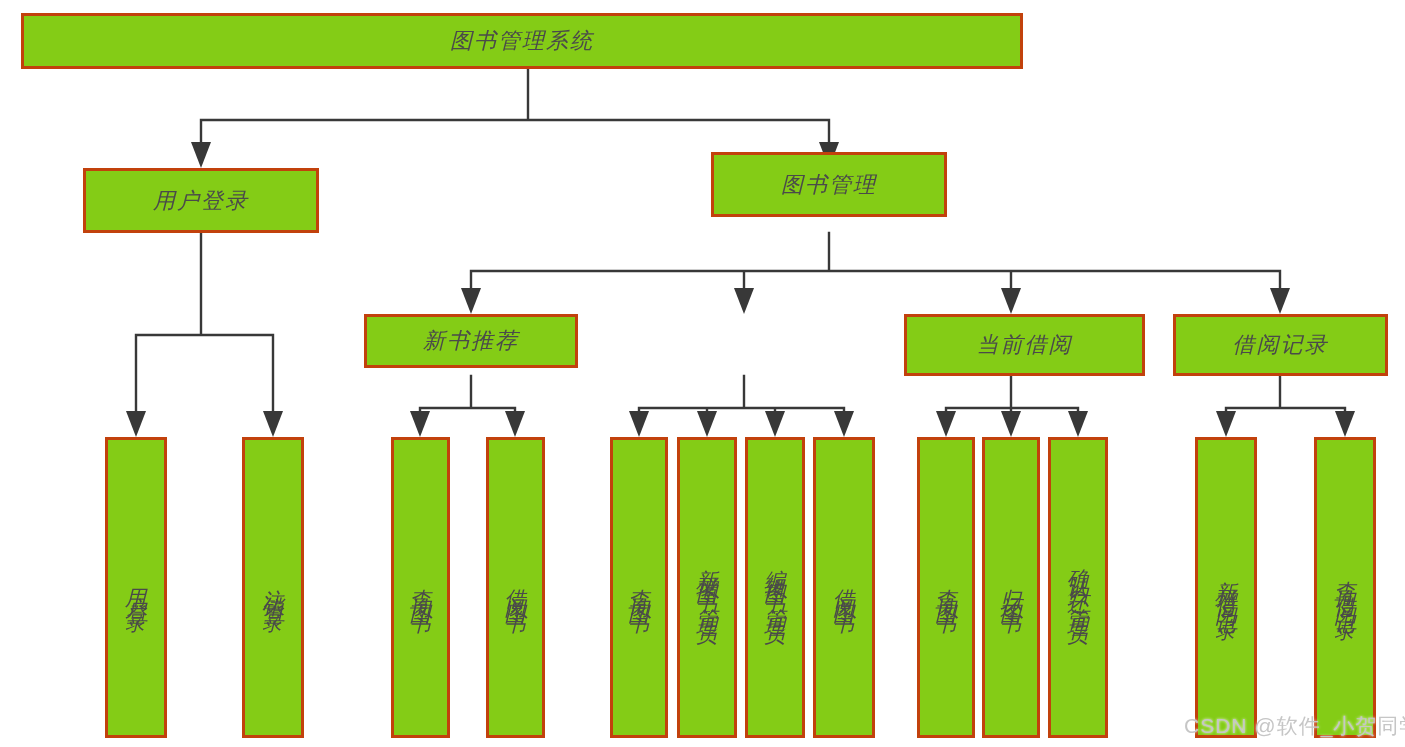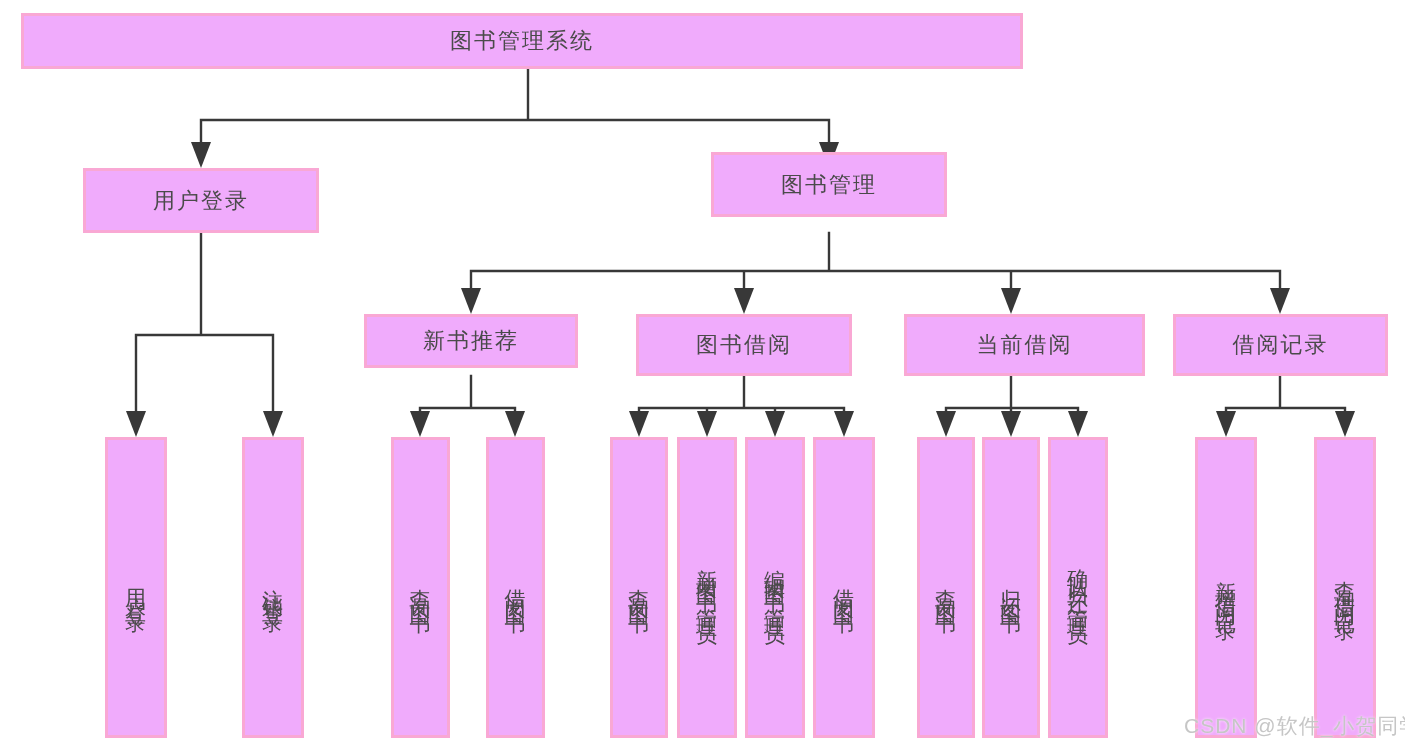--- a/index.html
+++ b/index.html
@@ -5,24 +5,25 @@
   * { box-sizing: border-box; }
   html, body { margin: 0; padding: 0; background: #ffffff; }
   .stage {
     position: relative; width: 1405px; height: 747px;
     background: #ffffff; overflow: hidden;
     font-family: "Liberation Sans", sans-serif;
   }
   svg.wires { position: absolute; left: 0; top: 0; z-index: 1; }
   .node {
     position: absolute; z-index: 2;
-    background: #f0abfc; border: 3px solid #f9a8d4;
+    background: #84cc16; border: 3px solid #c2410c;
     display: flex; align-items: center; justify-content: center;
     color: #4a4a4a; font-size: 22px; letter-spacing: 2px;
     white-space: nowrap;
+    font-style: italic;
   }
   .node.v {
     writing-mode: vertical-rl;
     font-size: 21px; letter-spacing: 8px; line-height: 1;
     white-space: normal;
   }
   .watermark {
     position: absolute; left: 1184px; top: 712px; z-index: 5;
     font-size: 21px; color: #c6c6c6; letter-spacing: 1px;
     white-space: nowrap; text-shadow: 0 0 3px rgba(255,255,255,0.9);
@@ -85,21 +86,20 @@
 
     </g>
   </svg>
 
   <div class="node" style="left:21px; top:13px; width:1002px; height:56px;">图书管理系统</div>
 
   <div class="node" style="left:83px; top:168px; width:236px; height:65px;">用户登录</div>
   <div class="node" style="left:711px; top:152px; width:236px; height:65px;">图书管理</div>
 
   <div class="node" style="left:364px; top:314px; width:214px; height:54px;">新书推荐</div>
-  <div class="node" style="left:636px; top:314px; width:216px; height:62px;">图书借阅</div>
   <div class="node" style="left:904px; top:314px; width:241px; height:62px;">当前借阅</div>
   <div class="node" style="left:1173px; top:314px; width:215px; height:62px;">借阅记录</div>
 
   <div class="node v" style="left:105px; top:437px; width:62px; height:301px;">用户登录</div>
   <div class="node v" style="left:242px; top:437px; width:62px; height:301px;">注销登录</div>
 
   <div class="node v" style="left:391px; top:437px; width:59px; height:301px;">查询图书</div>
   <div class="node v" style="left:486px; top:437px; width:59px; height:301px;">借阅图书</div>
 
   <div class="node v" style="left:610px; top:437px; width:58px; height:301px;">查询图书</div>

